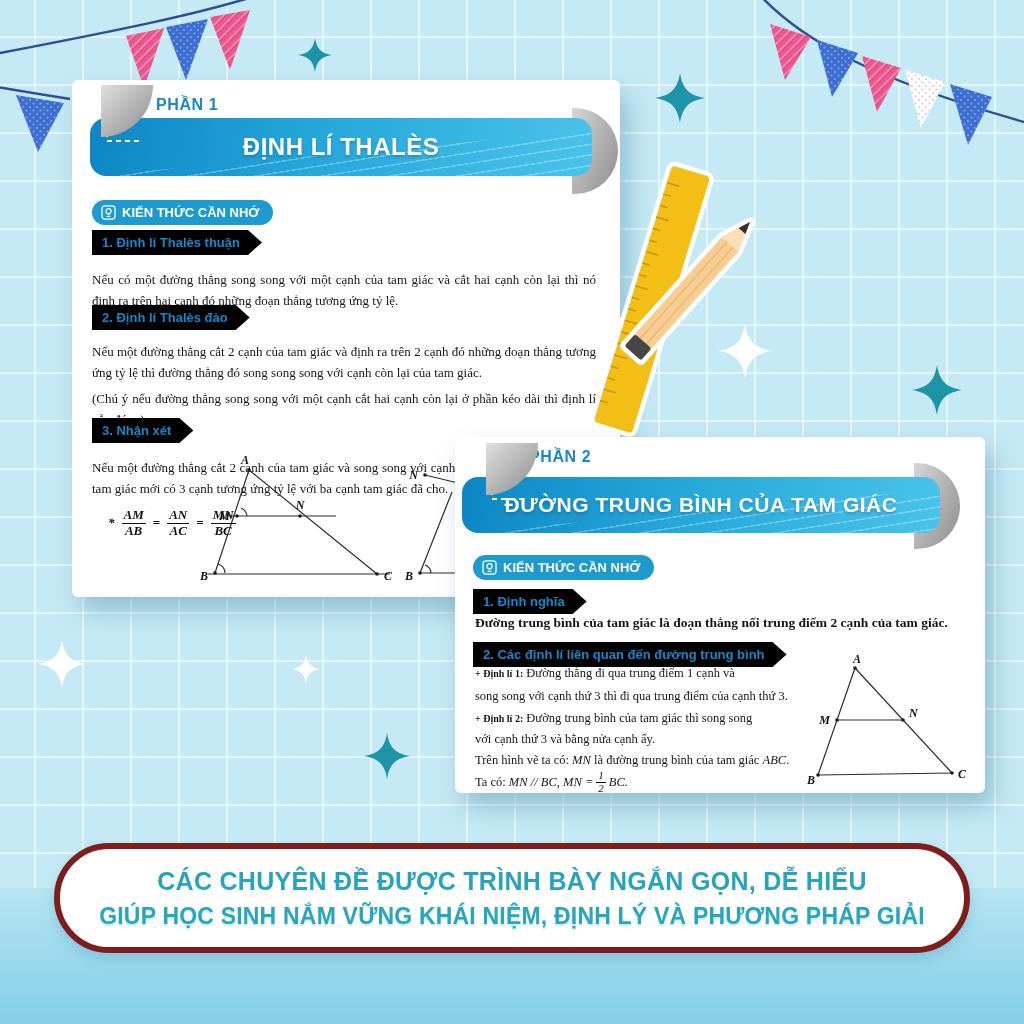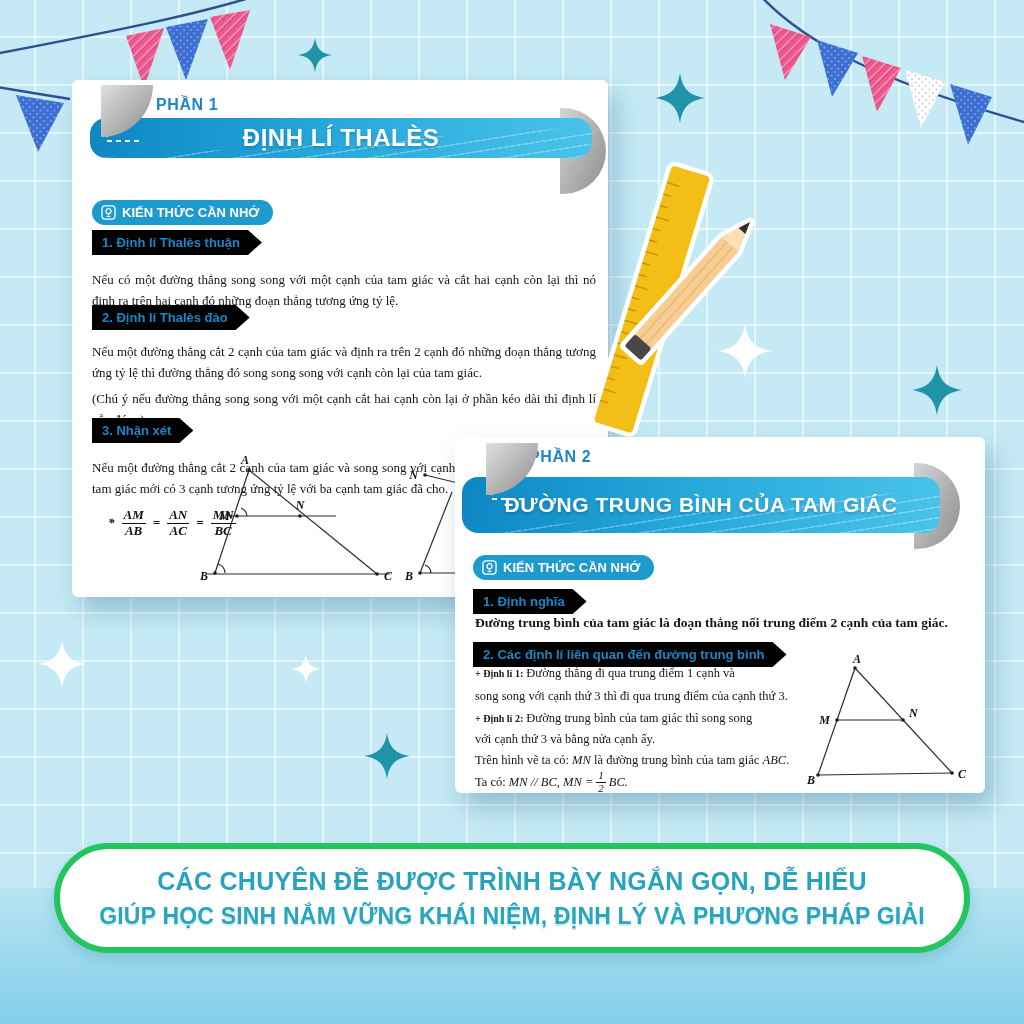--- a/index.html
+++ b/index.html
@@ -19,36 +19,36 @@
   
   .bunting{position:absolute;z-index:2;}
   .bunting-left{left:0;top:0;}
   .bunting-right{left:700px;top:0;}
   .sparkle{position:absolute;z-index:2;}
   .sticker{position:absolute;left:592px;top:158px;z-index:4;}
 
   
   .card{position:absolute;background:#fff;border-radius:6px;
         box-shadow:8px 14px 26px rgba(50,110,145,.35);}
-  .card1{left:72px;top:80px;width:536px;height:517px;z-index:3;}
+  .card1{left:72px;top:80px;width:536px;height:517px;z-index:3;padding-left:12px;}
   .card2{left:455px;top:437px;width:530px;height:356px;z-index:5;}
 
   .part-label{position:absolute;color:#1b87c9;font-weight:bold;font-size:16px;letter-spacing:.6px;z-index:3;}
   .card1 .part-label{left:84px;top:16px;}
   .card2 .part-label{left:74px;top:11px;}
 
   .half-disc{position:absolute;width:46px;height:86px;border-radius:0 86px 86px 0;
     background:linear-gradient(115deg,#d6d6d6,#8d8d8d);z-index:1;}
   .card1 .half-disc{right:2px;top:28px;}
   .card2 .half-disc{right:25px;top:26px;}
 
   .banner{position:absolute;border-radius:16px;z-index:2;
     background:linear-gradient(100deg,#0d86c3 0%,#25a7da 45%,#49c3ea 100%);
     display:flex;align-items:center;justify-content:center;overflow:hidden;}
-  .card1 .banner{left:18px;top:38px;width:502px;height:40px;}
+  .card1 .banner{left:18px;top:38px;width:502px;height:58px;}
   .card2 .banner{left:7px;top:40px;width:478px;height:56px;}
   .banner .streaks{position:absolute;inset:0;
     background:repeating-linear-gradient(171deg,transparent 0 9px,rgba(255,255,255,.28) 9px 10.5px);
     clip-path:polygon(0 100%,100% 22%,100% 100%);}
   .banner-title{position:relative;color:#fff;font-weight:bold;font-size:24px;
     letter-spacing:.5px;text-shadow:0 2px 3px rgba(0,60,90,.3);white-space:nowrap;}
   .card2 .banner-title{font-size:21px;}
 
   .quarter-disc{position:absolute;z-index:4;}
   .card1 .quarter-disc{left:28px;top:4px;}
@@ -84,21 +84,21 @@
   .formula{position:absolute;left:36px;top:428px;display:flex;align-items:center;gap:7px;
     font-family:"Liberation Serif",serif;font-style:italic;font-weight:bold;
     font-size:13px;color:#111;}
   .frac{display:flex;flex-direction:column;align-items:center;line-height:1.15;}
   .frac .num{border-bottom:1.3px solid #111;padding:0 2px;text-align:center;}
   .frac-sm{font-size:11px;line-height:1.05;margin:0 3px;}
   .concl{display:flex;align-items:center;}
 
   
   .bottom-banner{position:absolute;left:54px;top:843px;width:916px;height:110px;
-    box-sizing:border-box;background:#fff;border:6px solid #22c55e;border-radius:58px;
+    box-sizing:border-box;background:#fff;border:6px solid #7f1d1d;border-radius:58px;
     z-index:6;display:flex;flex-direction:column;align-items:center;justify-content:center;
     gap:7px;box-shadow:0 6px 14px rgba(45,130,150,.25);}
   .bb-line1{color:#27a3bd;font-weight:bold;font-size:25px;letter-spacing:.3px;white-space:nowrap;}
   .bb-line2{color:#29a5bf;font-weight:bold;font-size:23px;letter-spacing:.2px;white-space:nowrap;
     text-shadow:0 2px 0 #cdeef5;}
 </style>
 </head>
 <body>
 
 <div class="stage">

